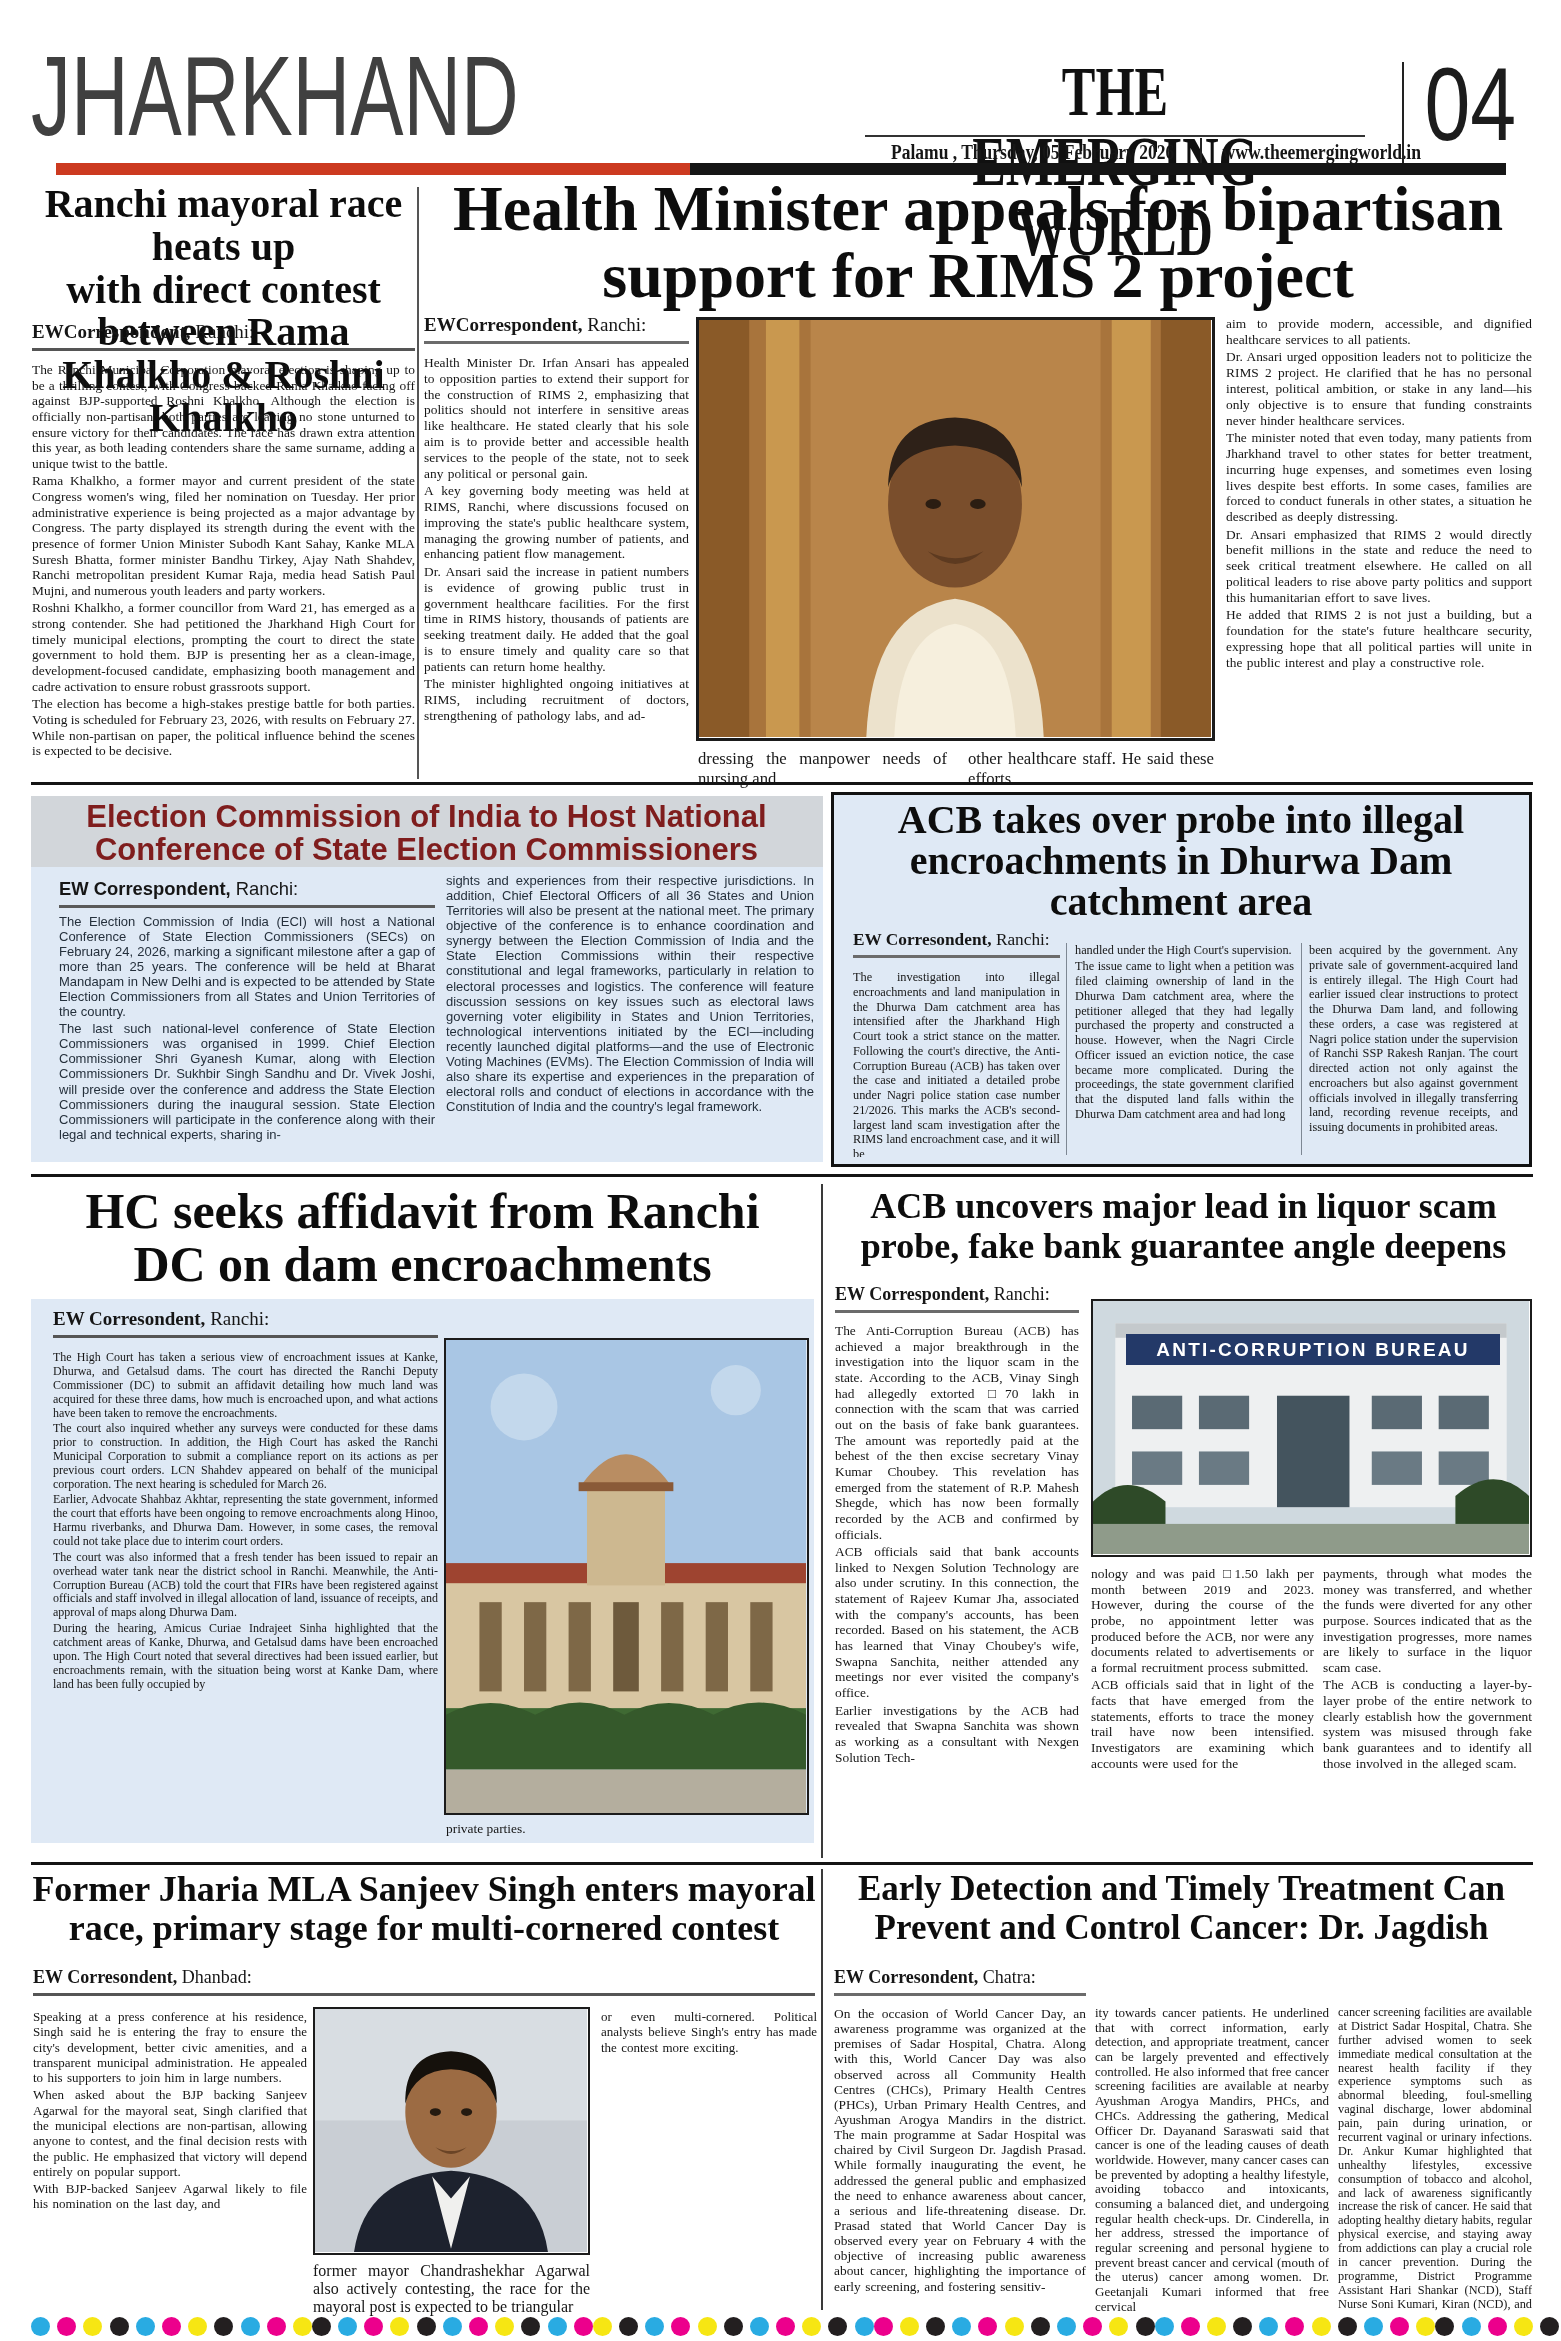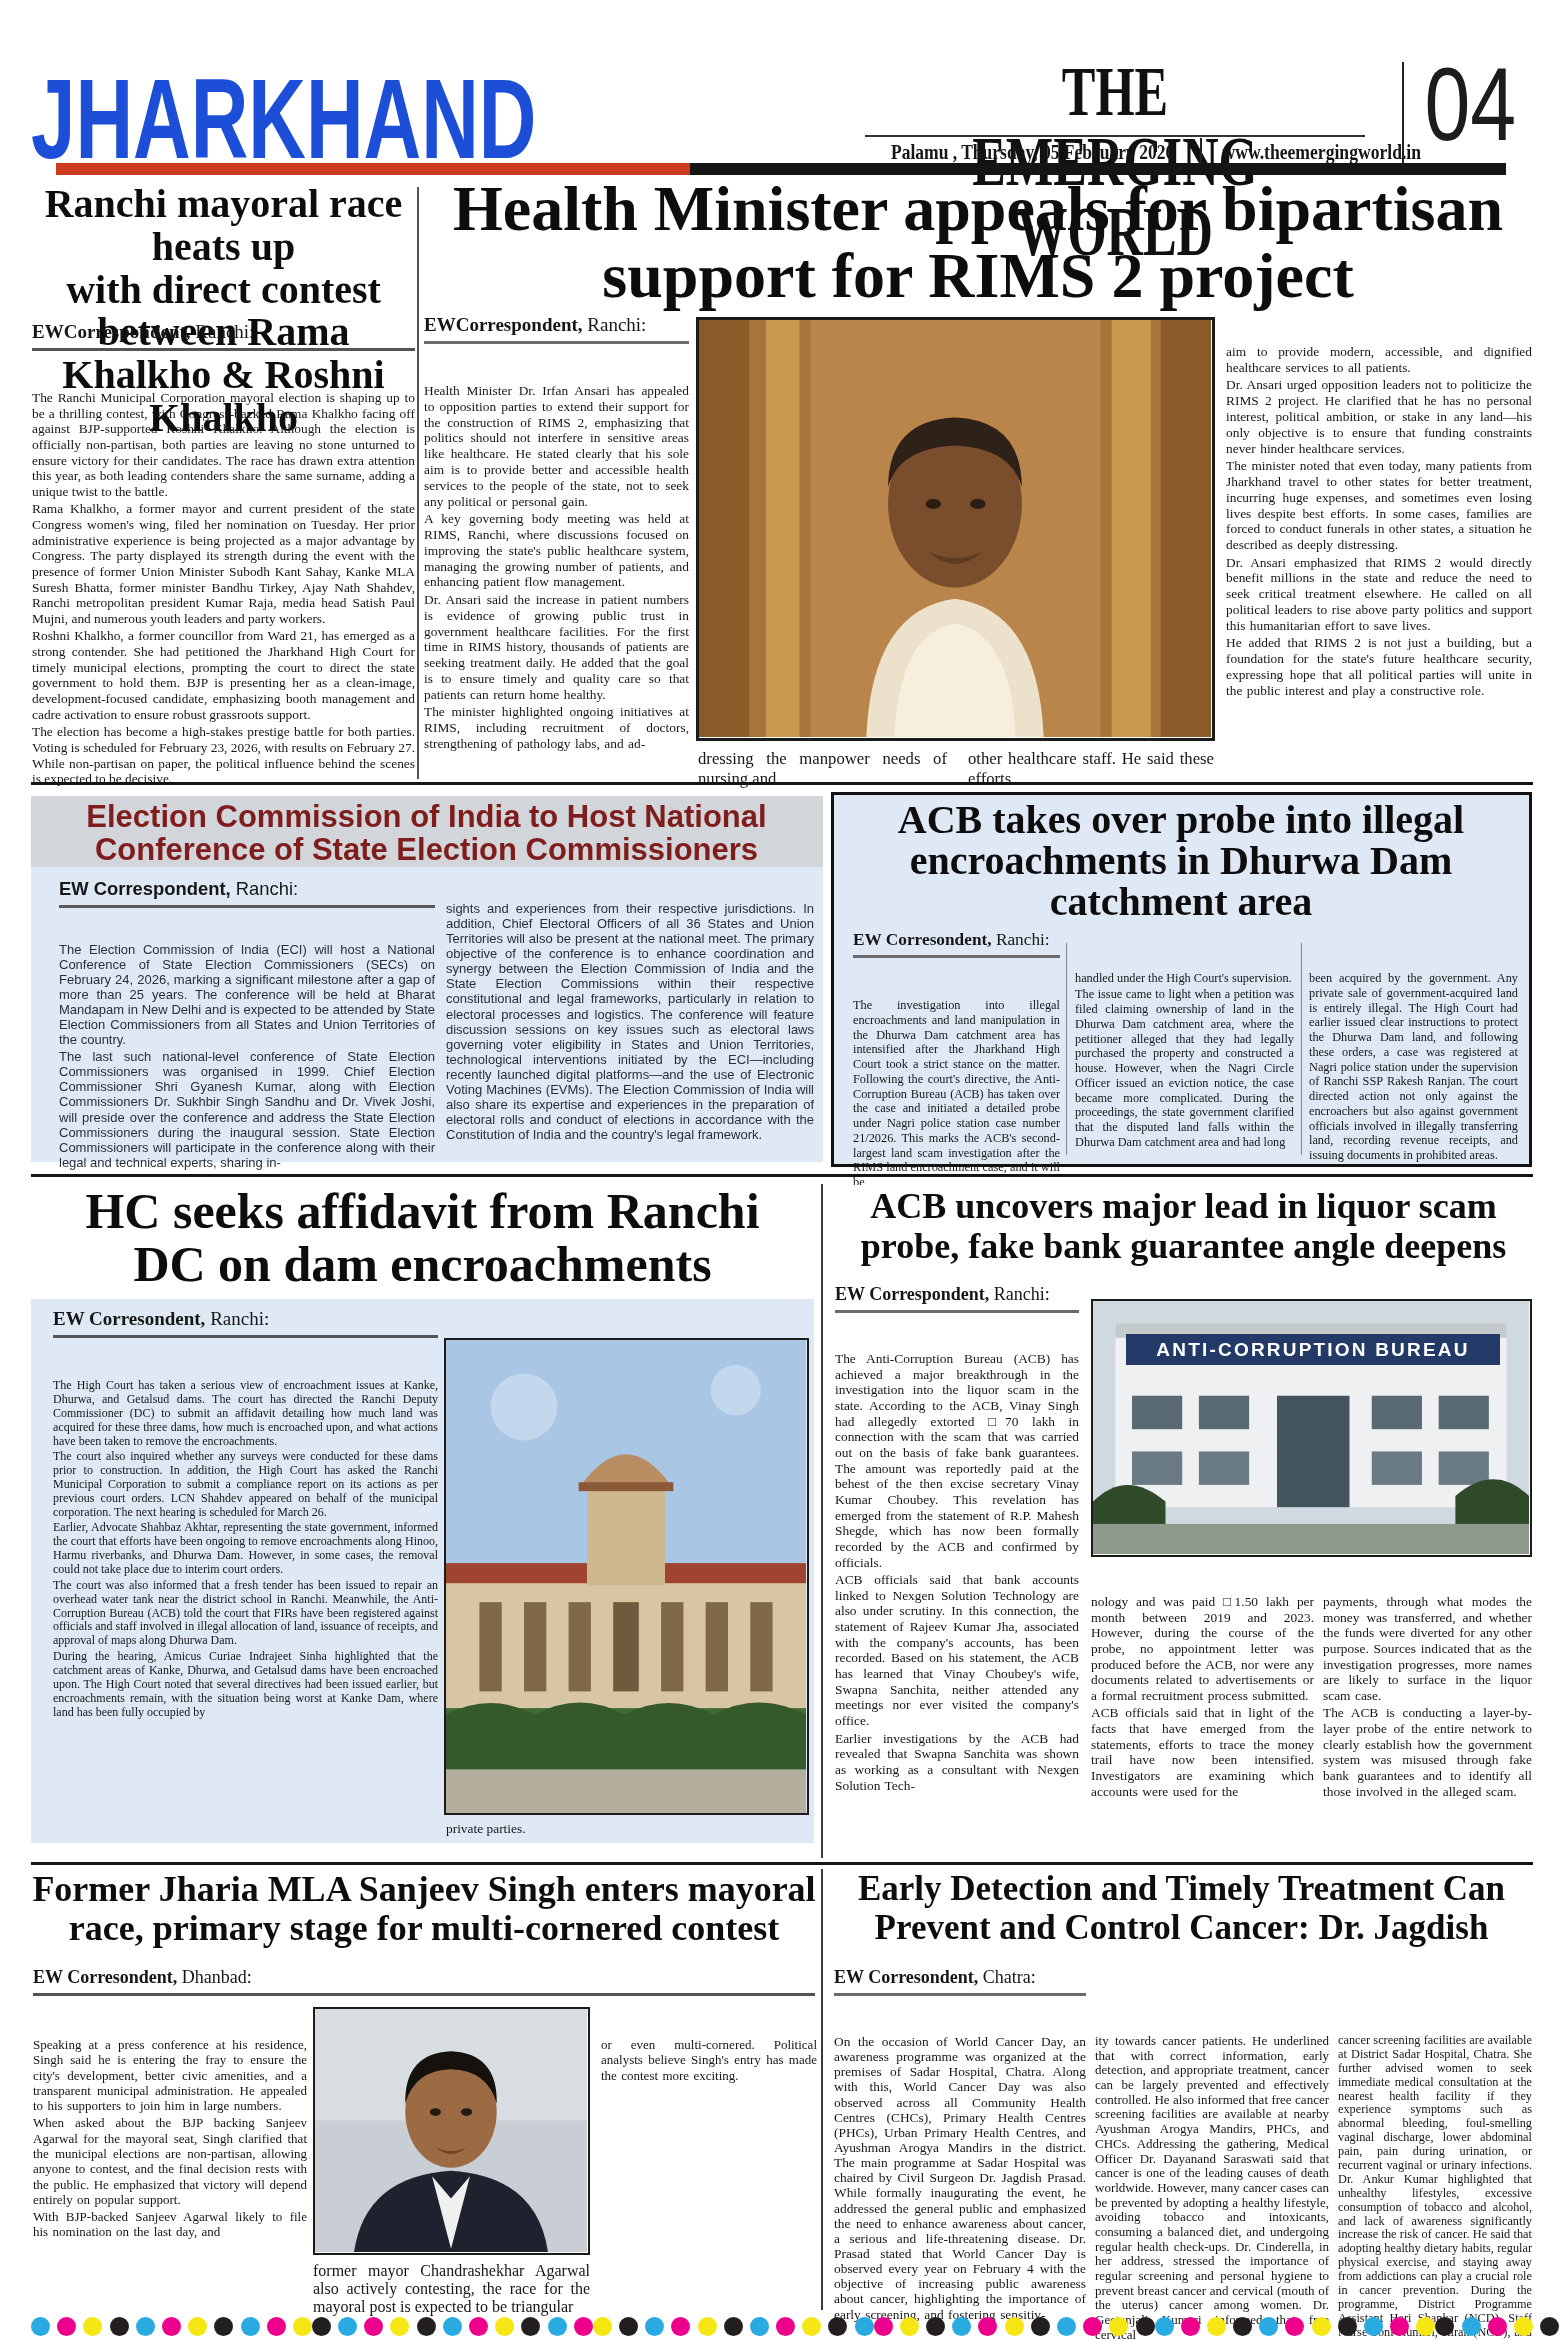--- a/index.html
+++ b/index.html
@@ -2,41 +2,41 @@
 <html style="font-size:9px"><head>
 <meta charset="utf-8">
 <style>
   html,body{margin:0;padding:0;background:#e8e8e8;}
   .page{position:relative;width:1561px;height:2342px;background:#ffffff;font-family:"Liberation Serif",serif;color:#161616;overflow:hidden;}
   .abs{position:absolute;}
   .serif{font-family:"Liberation Serif",serif;}
   .sans{font-family:"Liberation Sans",sans-serif;}
   .headline{font-weight:bold;text-align:center;color:#0d0d0d;}
   .headline p{margin:0;}
-  .copy{text-align:justify;overflow:hidden;margin-top:28px;}
+  .copy{text-align:justify;overflow:hidden;}
   .copy p{margin:0 0 1.7px 0;}
   .byline{font-size:19px;border-bottom:3.3px solid #6b6b6b;padding-bottom:4.5px;}
   .byline .b{font-weight:bold;}
   .bluebox{background:#dfe9f5;}
   .rule-h{background:#141414;}
   .rule-v{background:#555;}
   .condense{display:inline-block;transform:scaleX(0.72);transform-origin:center;}
   .condenseL{display:inline-block;transform:scaleX(0.70);transform-origin:left;}
   .photo{box-sizing:border-box;border:3.3px solid #1b1b1b;overflow:hidden;}
   .caption{font-size:16.7px;text-align:justify;overflow:hidden;}
   .dotrow{display:flex;justify-content:space-between;align-items:center;}
   .dotcluster{display:flex;gap:7.2px;}
   .dot{width:19px;height:19px;border-radius:50%;display:inline-block;}
 </style>
 </head>
 <body>
 
 <div class="page">
 
-  <div class="abs sans" style="left:31px;top:39px;width:457px;height:117px;font-size:114px;font-weight:bold;color:#1d4ed8;line-height:1;margin-top:23px;"><span class="condenseL">JHARKHAND</span></div>
+  <div class="abs sans" style="left:31px;top:39px;width:457px;height:117px;font-size:114px;font-weight:normal;color:#404040;line-height:1;"><span class="condenseL">JHARKHAND</span></div>
 
   <div class="abs serif" style="left:836px;top:57px;width:558px;height:72px;font-size:70px;font-weight:bold;text-align:center;line-height:1;color:#101010;"><span class="condense">THE EMERGING WORLD</span></div>
 
   <div class="abs" style="left:865px;top:135px;width:500px;height:1.7px;background:#333;"></div>
 
   <div class="abs serif" style="left:865px;top:141px;width:335px;font-size:20.6px;font-weight:bold;text-align:center;"><span class="condense" style="transform:scaleX(0.85);">Palamu , Thursday, 05 February 2026</span></div>
 
   <div class="abs" style="left:1200px;top:138px;width:1.7px;height:29px;background:#222;"></div>
 
   <div class="abs serif" style="left:1209px;top:141px;width:167px;font-size:20px;font-weight:bold;text-align:center;"><span class="condense" style="transform:scaleX(0.88);">www.theemergingworld.in</span></div>

